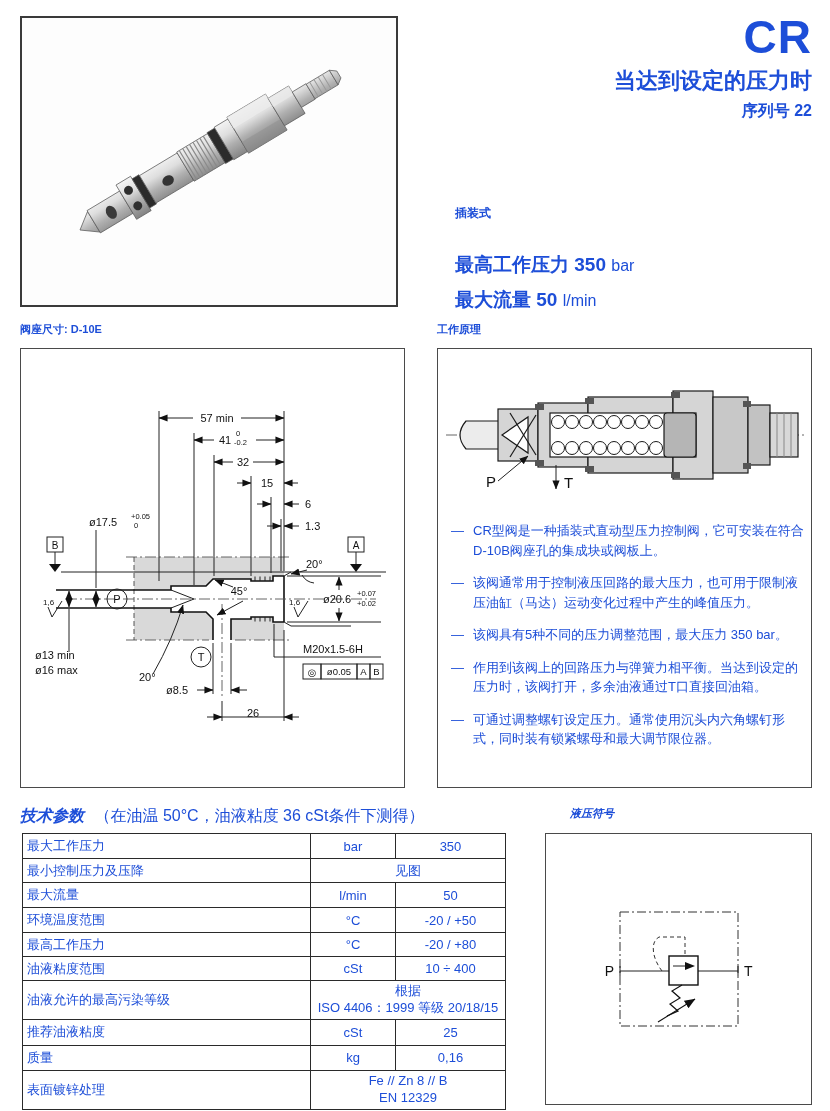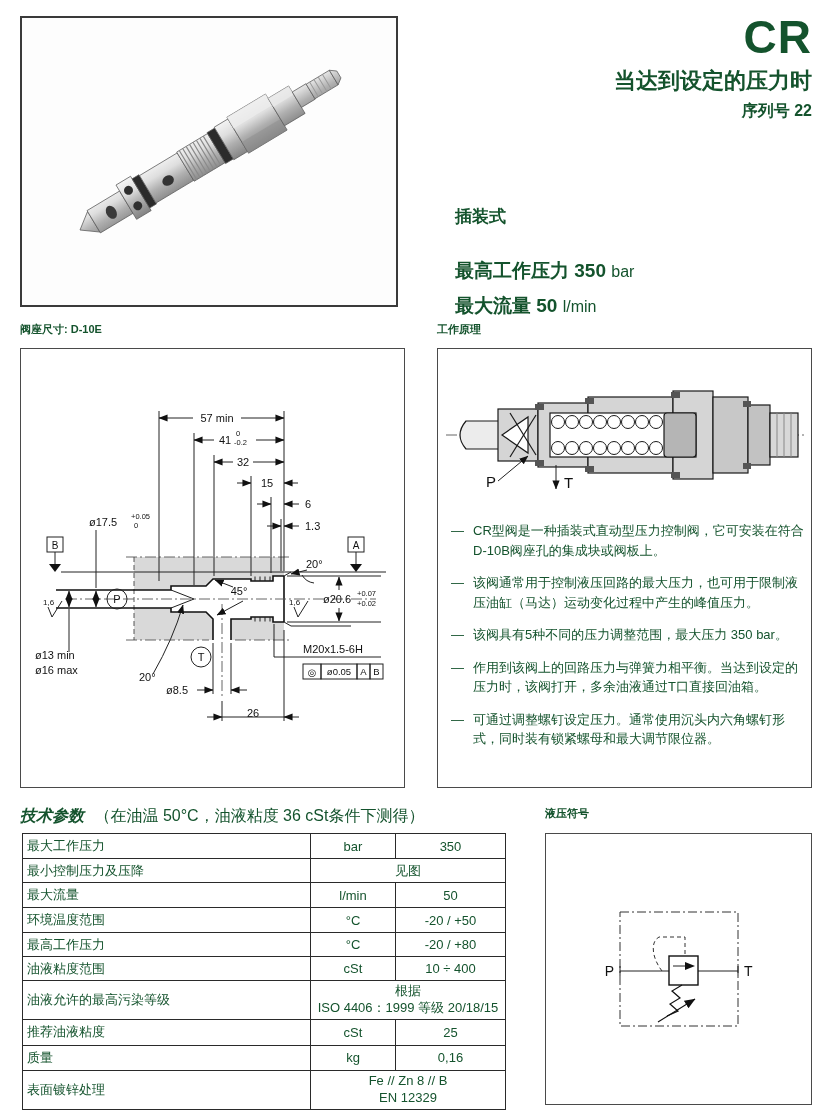--- a/index.html
+++ b/index.html
@@ -1,26 +1,26 @@
 <!DOCTYPE html>
 <html><head>
 <meta charset="utf-8">
 <style>
   html,body{margin:0;padding:0;background:#e8e8e8;}
   .page{position:relative;width:830px;height:1111px;background:#ffffff;
-        font-family:"Liberation Sans","DejaVu Sans",sans-serif;color:#14532d;overflow:hidden;}
+        font-family:"Liberation Sans","DejaVu Sans",sans-serif;color:#1d4ed8;overflow:hidden;}
   .abs{position:absolute;}
   
   .brand{right:18px;top:14px;text-align:right;}
   .model{font-size:46px;font-weight:700;line-height:1;letter-spacing:1px;}
   .subtitle{font-size:22px;font-weight:700;margin-top:6px;}
   .series{font-size:16px;font-weight:700;margin-top:5px;}
   .photo-frame{left:20px;top:16px;width:378px;height:291px;border:2px solid #3a3a3a;box-sizing:border-box;background:#fdfdfd;}
   .quick{left:455px;top:205px;}
-  .mount{font-size:17px;font-weight:700;margin-bottom:30px;}
+  .mount{font-size:12px;font-weight:700;margin-bottom:30px;}
   .qline{font-size:19px;font-weight:700;margin-bottom:9px;}
   .qline .unit{font-size:16px;font-weight:400;}
   
   .sec-title{font-size:11px;font-weight:700;text-align:right;}
   .box{border:1.5px solid #4a4a4a;box-sizing:border-box;background:#fff;}
   
   .bullets{position:absolute;left:13px;right:7px;top:172px;}
   .bullet{display:flex;font-size:13px;line-height:1.5;margin-bottom:13px;}
   .bullet .dash{flex:0 0 22px;font-weight:400;}
   
@@ -429,21 +429,21 @@
       <tr style="height:37px">
         <td class="param">表面镀锌处理</td>
         <td colspan="2" class="two-line">
           <div>Fe // Zn 8 // B</div>
           <div>EN 12329</div>
         </td>
       </tr>
     </tbody>
   </table>
 
-  <div class="abs sec-title" style="left:545px;top:806px;">液压符号</div>
+  <div class="abs sec-title" style="left:570px;top:806px;font-style:italic;">液压符号</div>
   <div class="abs box" style="left:545px;top:833px;width:267px;height:272px;">
     <svg width="264" height="269" viewBox="0 0 264 269">
       <defs>
         <marker id="ah3" viewBox="0 0 10 10" refX="9.5" refY="5" markerWidth="10" markerHeight="10" orient="auto-start-reverse">
           <path d="M0,1 L10,5 L0,9 z" fill="#111"></path>
         </marker>
       </defs>
       <rect x="74" y="78" width="118" height="114" fill="none" stroke="#333" stroke-width="1" stroke-dasharray="9 3 2 3"></rect>
       <line class="thin" x1="74" y1="137" x2="123" y2="137"></line>
       <line class="thin" x1="152" y1="137" x2="192" y2="137"></line>

